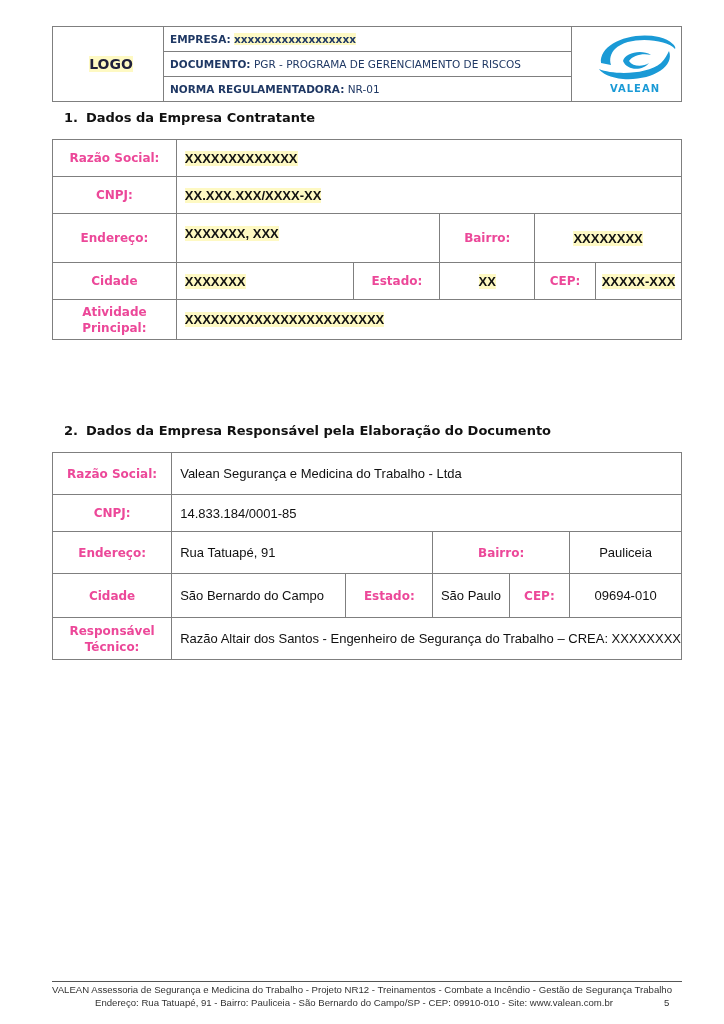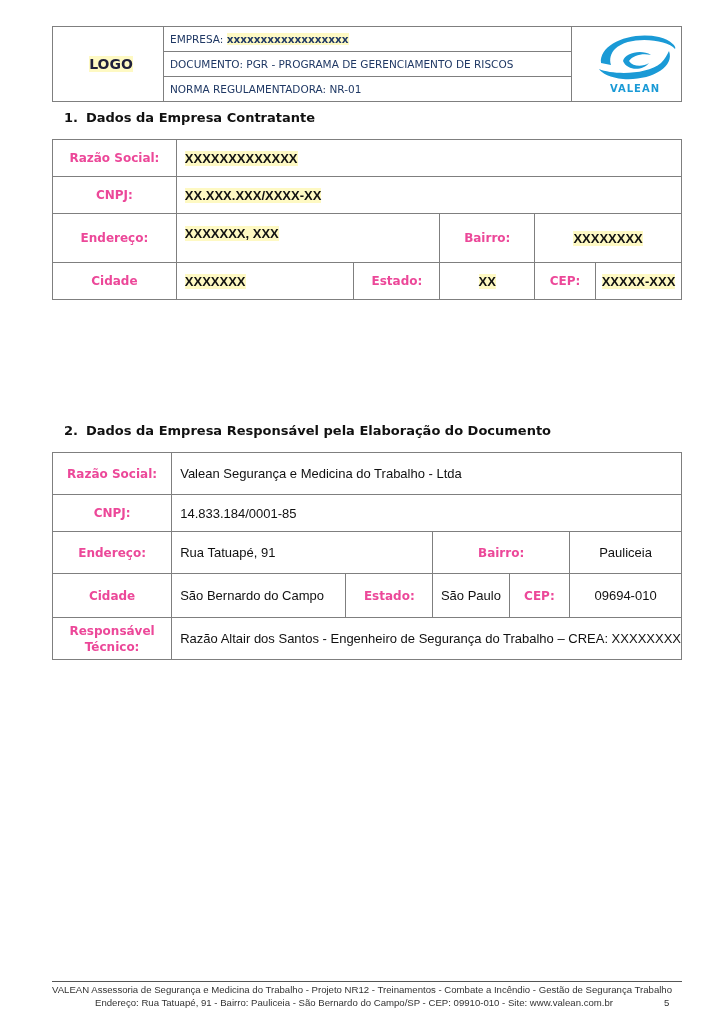--- a/index.html
+++ b/index.html
@@ -9,21 +9,21 @@
     }
     .hl { background: #fef9c3; font-weight: bold; }
     table { border-collapse: collapse; position: absolute; }
     td { border: 1px solid #7f7f7f; padding: 0; }
 
     
     #hdr { left: 52px; top: 26px; width: 630px; height: 76px; }
     #hdr td { height: 24px; padding-left: 6px; }
     #hdr .logo-ph { width: 104px; text-align: center; font-weight: bold; font-size: 14px; color: #1f1f3a; }
     #hdr .hinfo { font-size: 10.5px; color: #1f3864; padding-left: 6px; white-space: nowrap; }
-    #hdr .hinfo b { font-weight: normal; }
+    #hdr .hinfo b { font-weight: bold; }
     #hdr .brand { width: 103px; text-align: right; vertical-align: middle; }
 
     .section-title {
       position: absolute; left: 64px; font-weight: bold; font-size: 13px; color: #111;
       font-family: "DejaVu Sans", sans-serif;
     }
     .section-title .num { display: inline-block; width: 22px; }
 
     
     .dt { left: 52px; width: 630px; font-size: 12px; }
@@ -111,20 +111,27 @@
     <td class="valc" colspan="2"><span class="hl">XXXXXXXX</span></td>
   </tr>
   <tr>
     <td class="lbl">Cidade</td>
     <td class="val"><span class="hl">XXXXXXX</span></td>
     <td class="lbl">Estado:</td>
     <td class="valc"><span class="hl">XX</span></td>
     <td class="lbl">CEP:</td>
     <td class="valc"><span class="hl">XXXXX-XXX</span></td>
   </tr>
+  <tr style="height:40px;">
+    <td class="lbl two-line">
+      <div>Atividade</div>
+      <div>Principal:</div>
+    </td>
+    <td class="val" colspan="5"><span class="hl">XXXXXXXXXXXXXXXXXXXXXXX</span></td>
+  </tr>
 </tbody>
   </table>
 
 <div class="section-title" style="top:423px;">
   <span class="num">2.</span><span>Dados da Empresa Responsável pela Elaboração do Documento</span>
 </div>
 
 <table id="t2" class="dt">
   <colgroup>
     <col style="width:124px">

